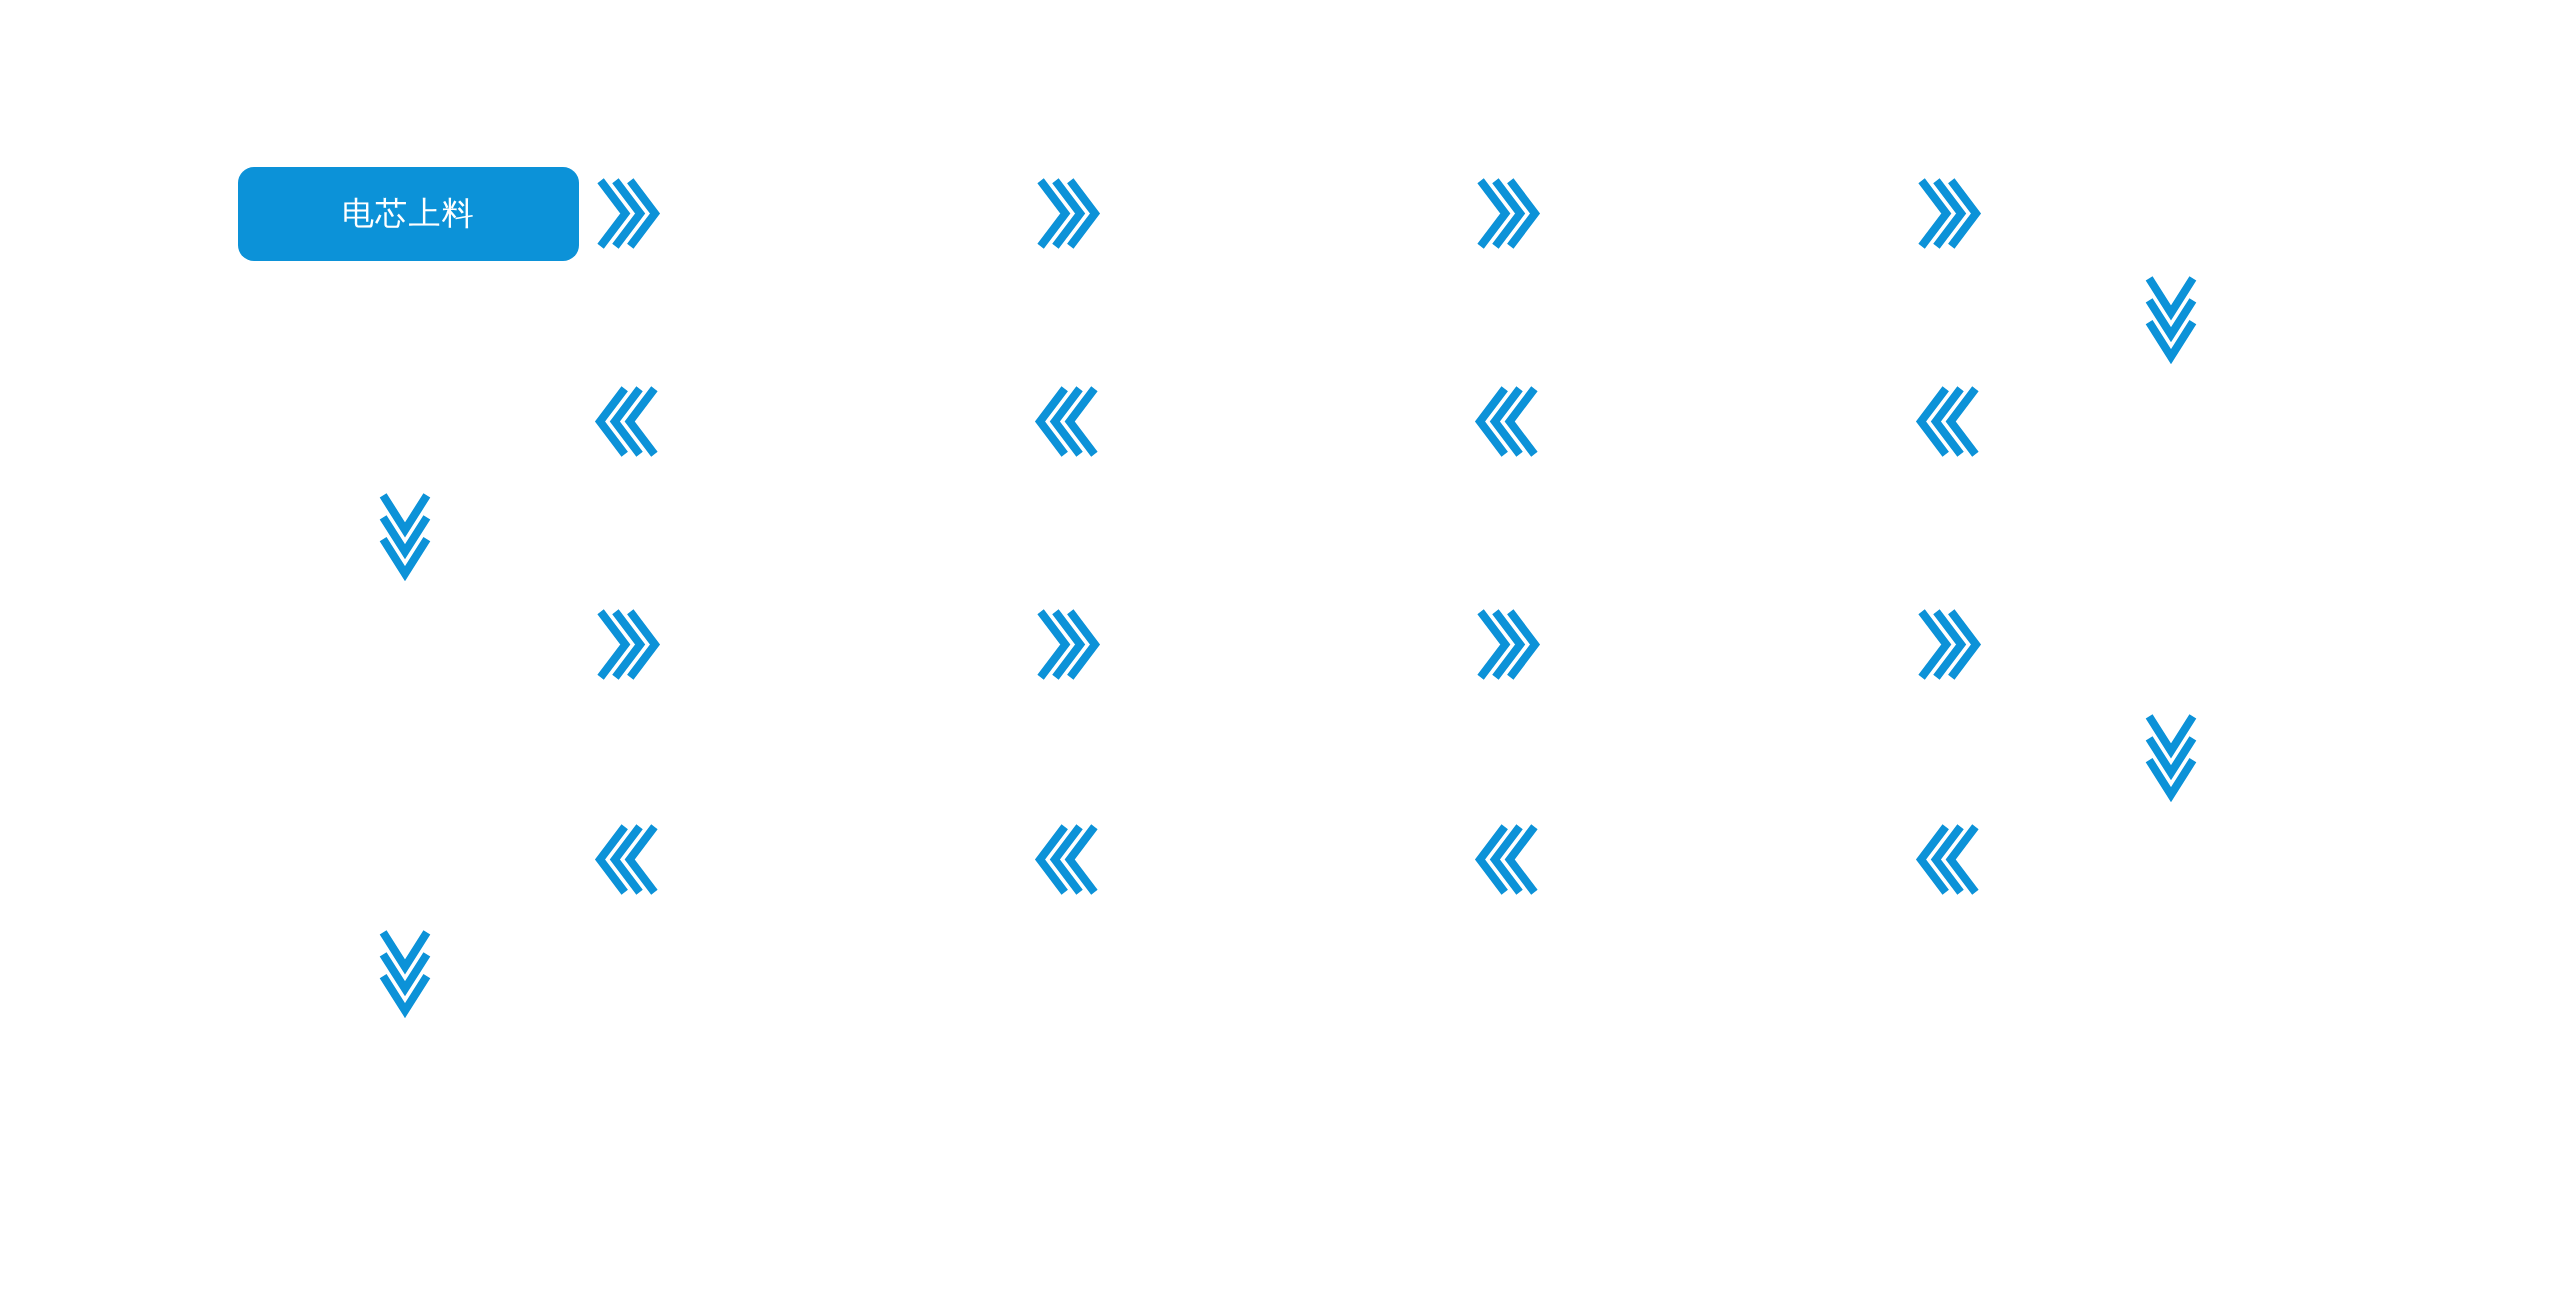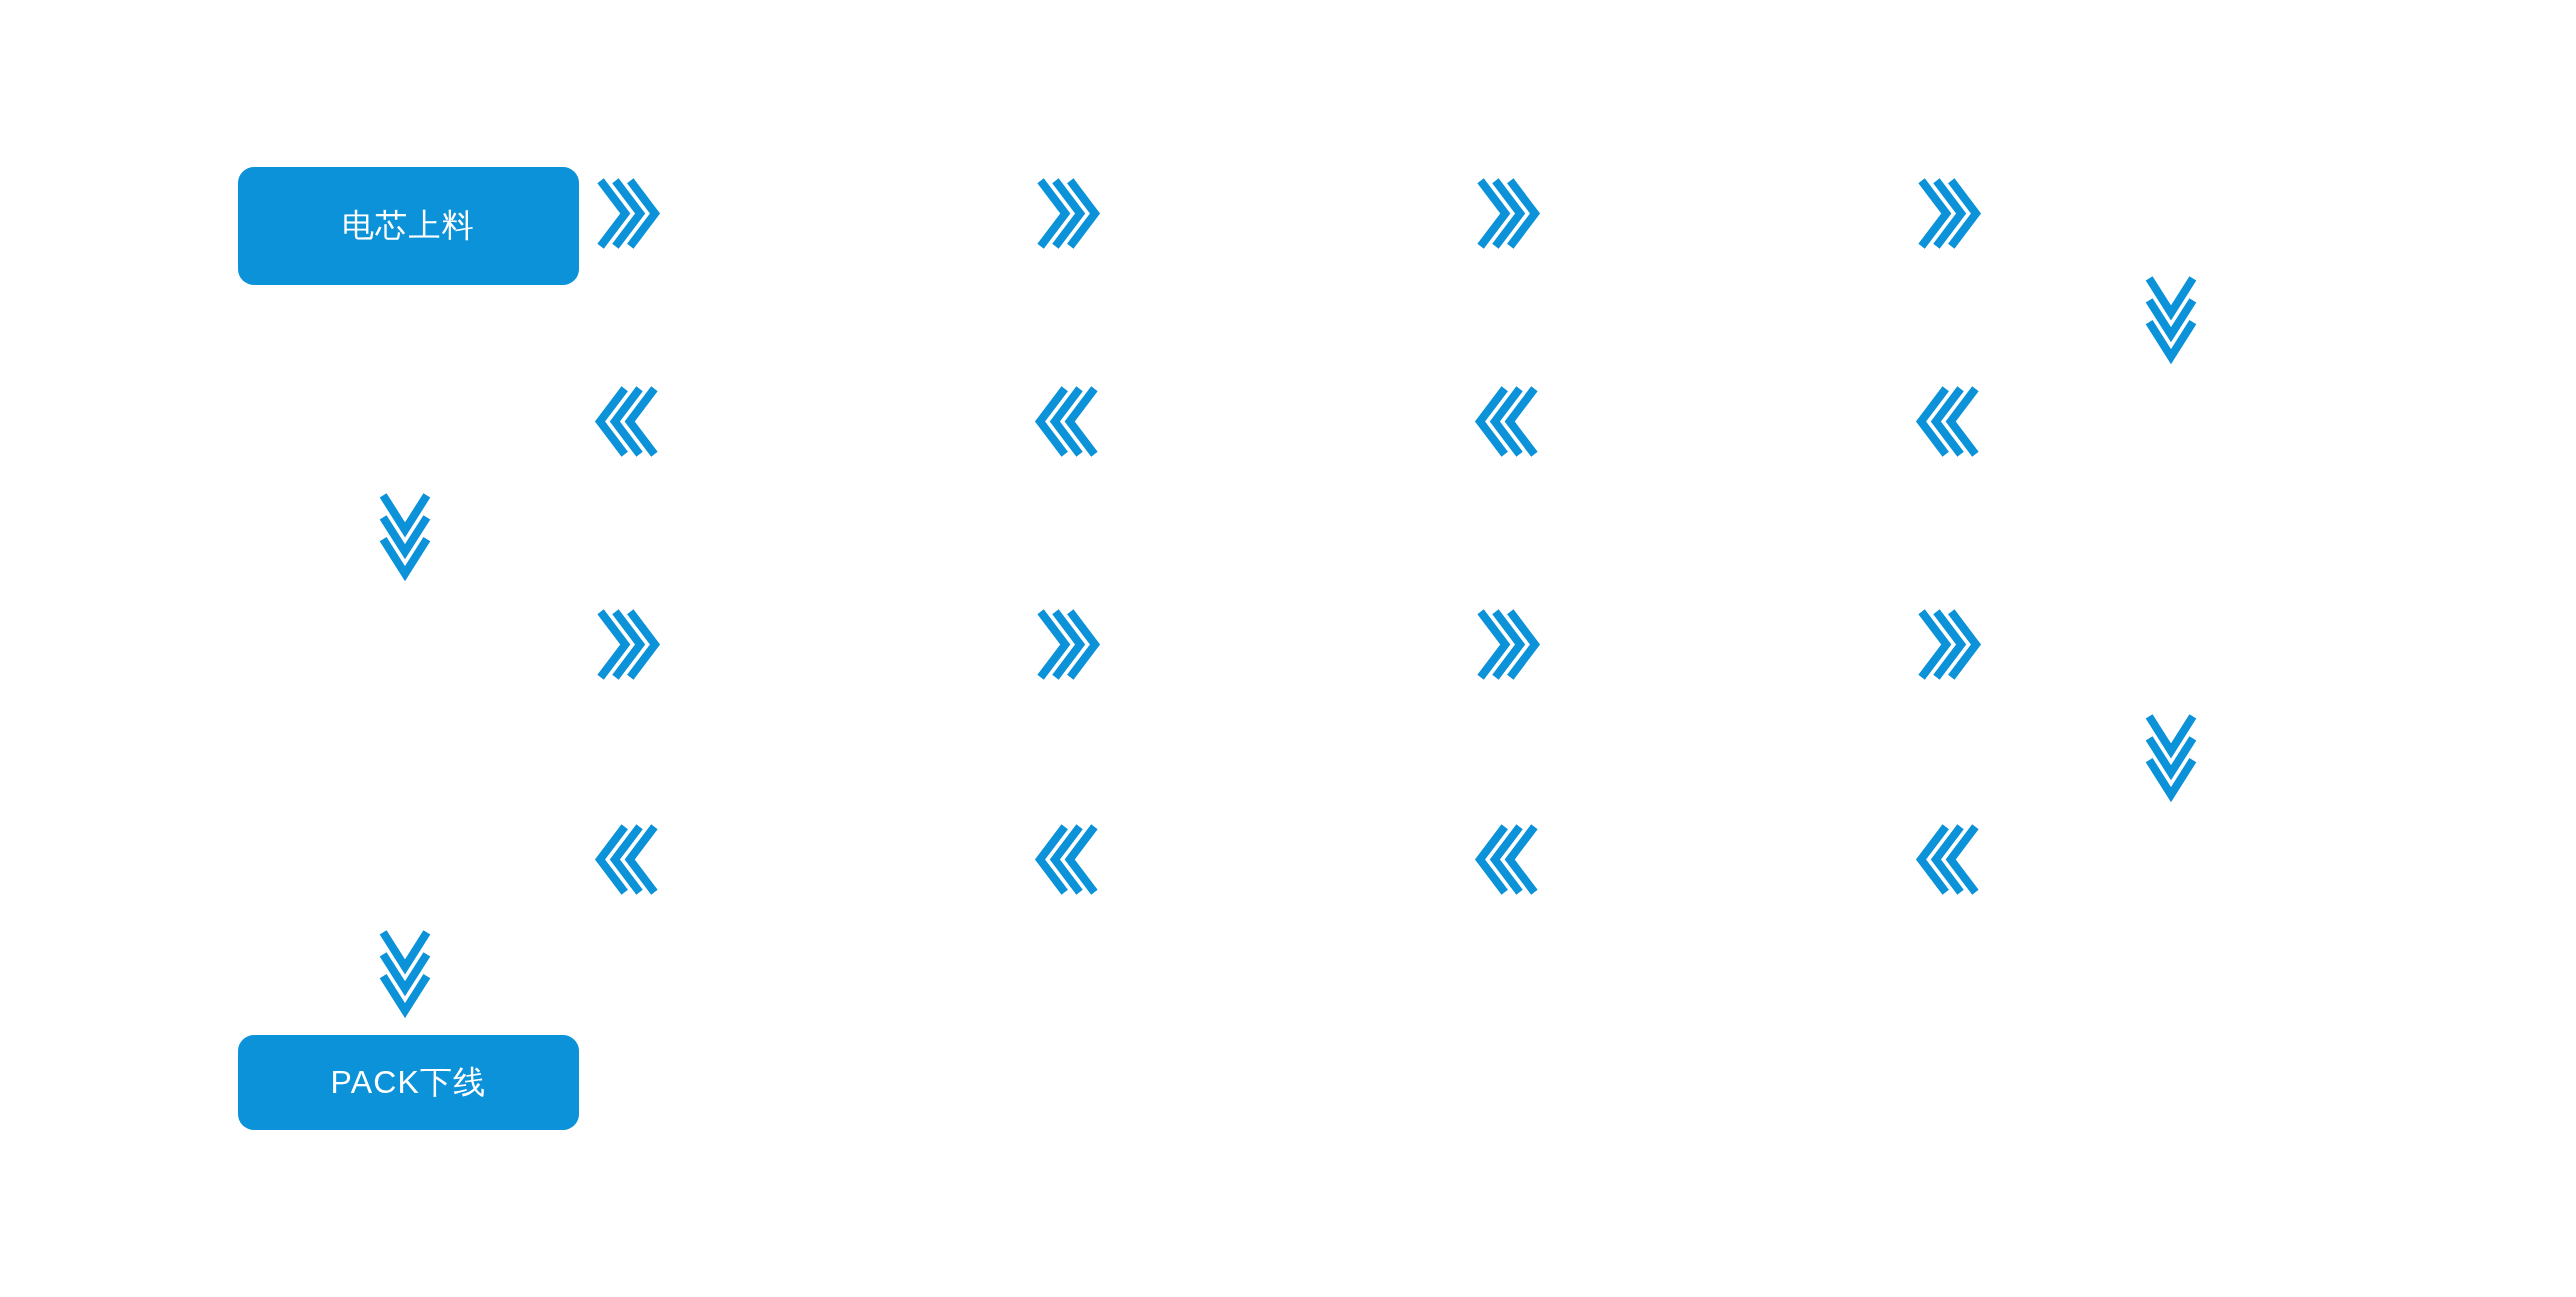--- a/index.html
+++ b/index.html
@@ -29,25 +29,22 @@
     stroke-width: 13;
     stroke-linecap: butt;
     stroke-linejoin: miter;
   }
   .chevron-left { transform: scaleX(-1); }
 </style>
 </head>
 <body>
 
 <div class="canvas">
-  <div class="node node-start" style="left: 238px; top: 167px; width: 341px; height: 118px;">
+  <div class="node node-start" style="left: 238px; top: 167px; width: 341px; height: 94px;">
     <span>电芯上料</span>
-  </div>
-  <div class="node node-end" style="left: 238px; top: 1035px; width: 341px; height: 95px;">
-    <span>PACK下线</span>
   </div>
   <div id="arrow-layer">
       <svg viewBox="0 0 101 118" width="63" height="73" class="chevron chevron-right" style="left: 596px; top: 177px;">
         <path d="M7 6 L47 59 L7 112"></path>
         <path d="M31 6 L71 59 L31 112"></path>
         <path d="M55 6 L95 59 L55 112"></path>
       </svg>
       <svg viewBox="0 0 101 118" width="63" height="73" class="chevron chevron-right" style="left: 1036px; top: 177px;">
         <path d="M7 6 L47 59 L7 112"></path>
         <path d="M31 6 L71 59 L31 112"></path>

